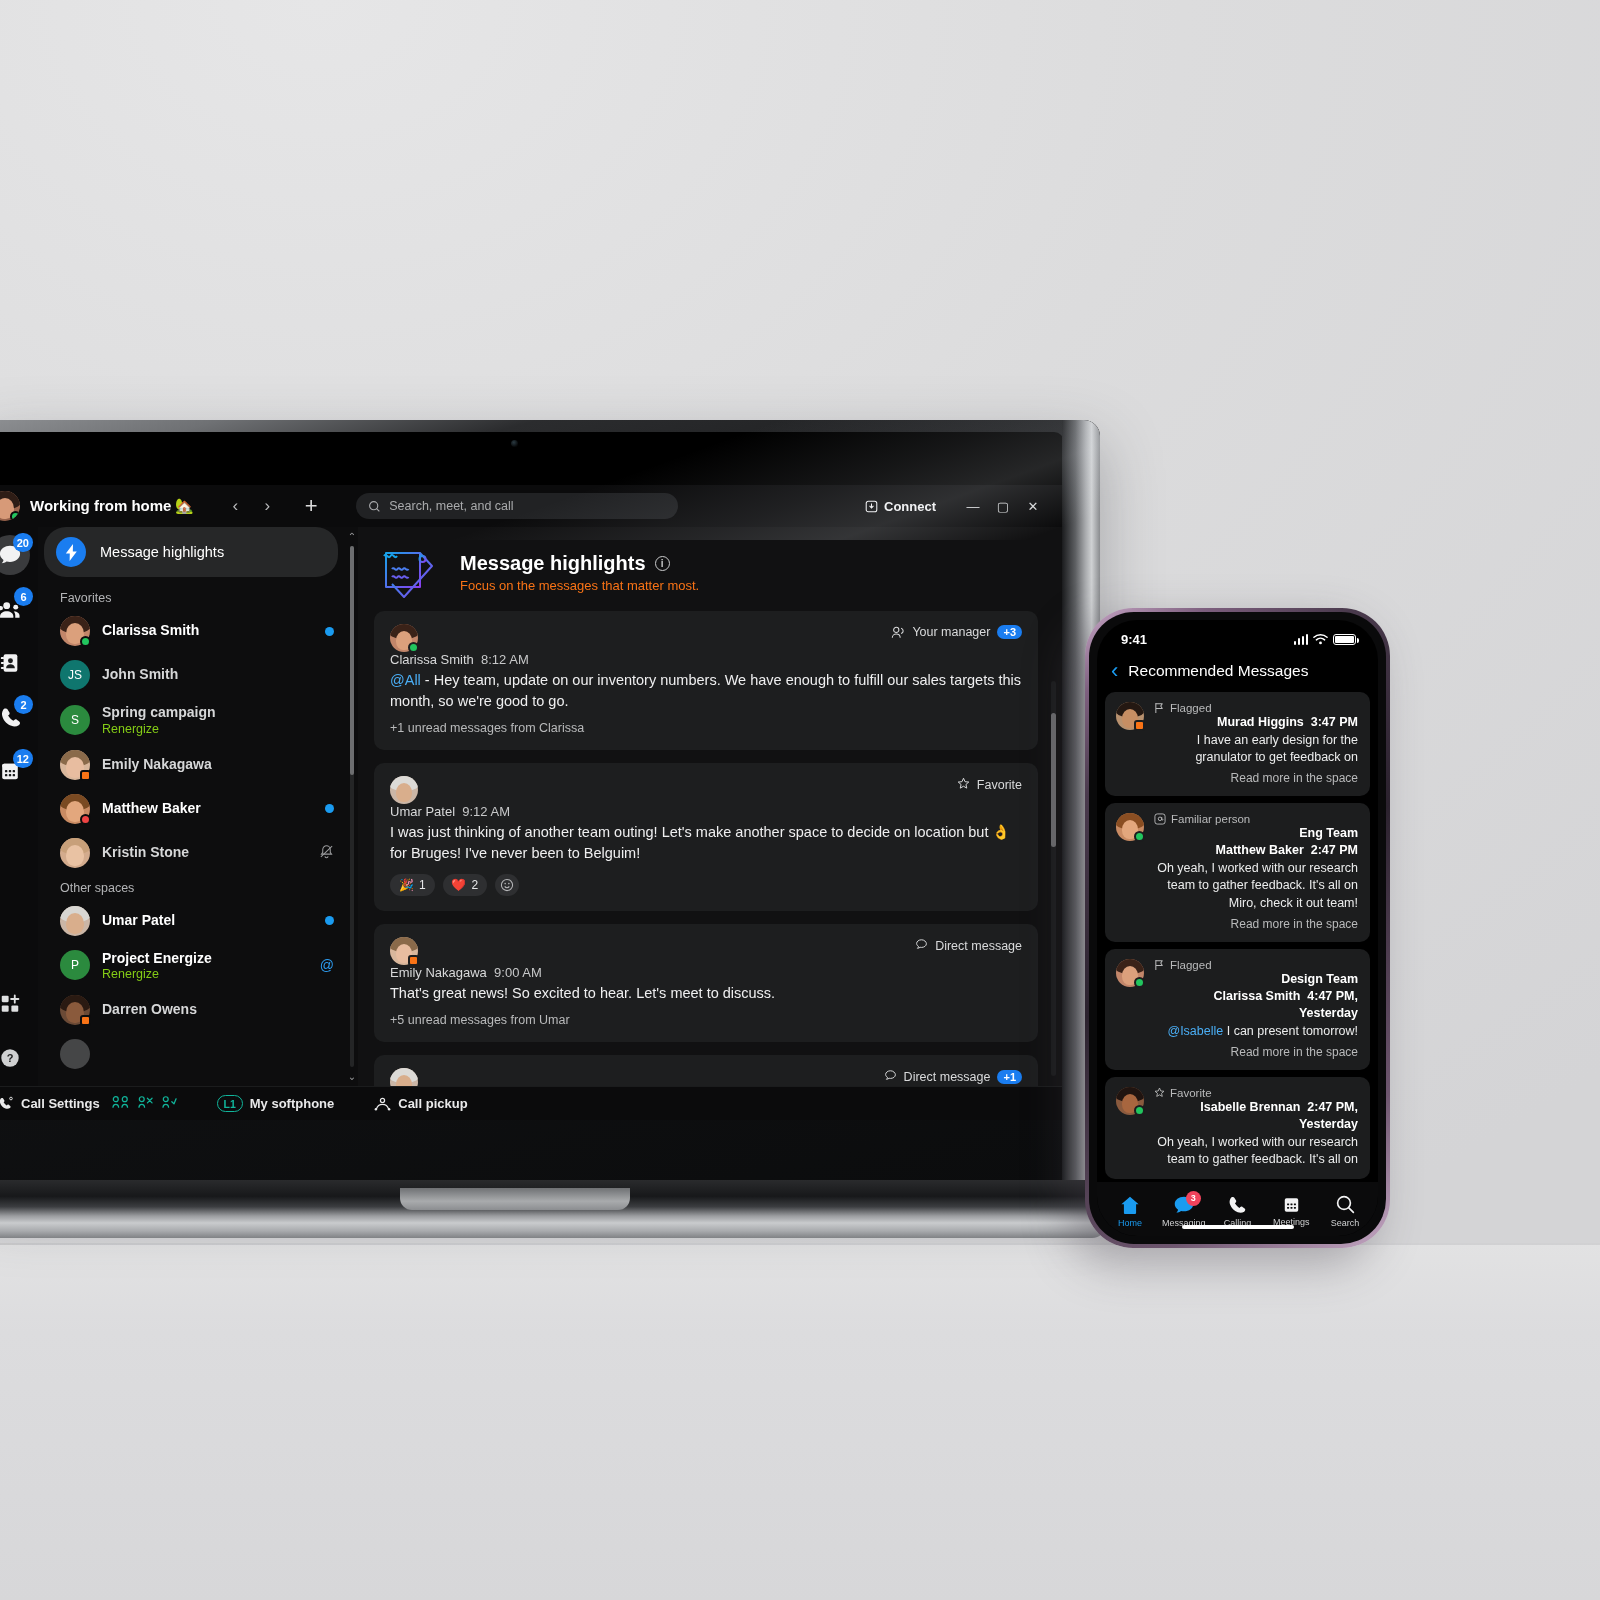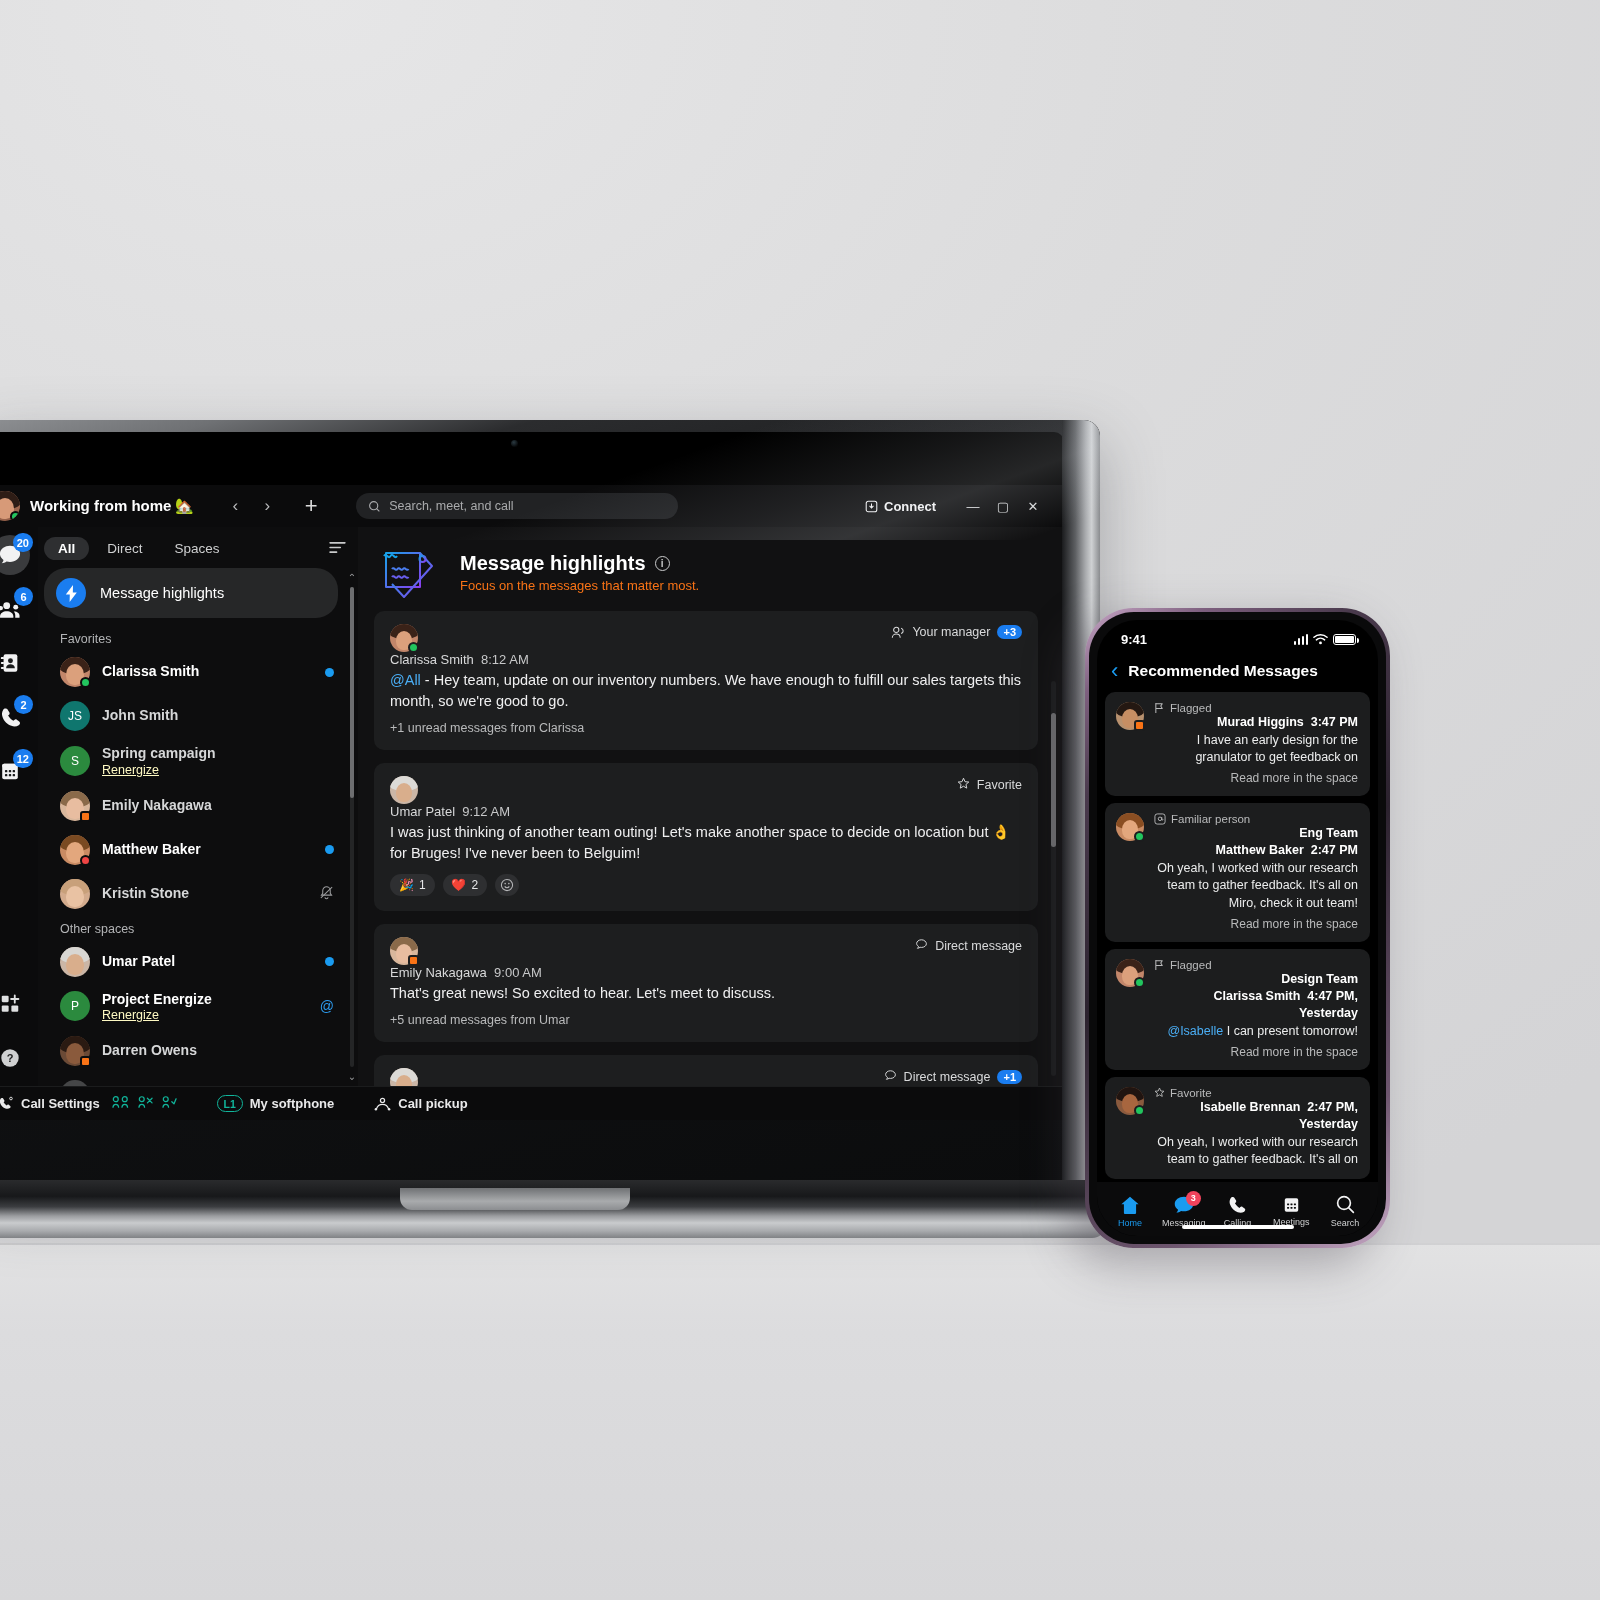--- a/index.html
+++ b/index.html
@@ -102,21 +102,21 @@
   .hl-label { font-size:14.5px; color:#fff;}
   .sec { font-size:12.5px; color:#b3b4b6; padding:6px 0 4px 22px;}
   .row { display:flex; align-items:center; gap:12px; padding:7px 10px 7px 22px; position:relative;}
   .av { position:relative; width:30px; height:30px; border-radius:50%; flex:0 0 30px; overflow:visible;}
   .av .circ { width:30px; height:30px; border-radius:50%; overflow:hidden; position:relative;}
   .av .hair{ position:absolute; inset:-3px -1px 45% -1px; border-radius:50% 50% 40% 40%;}
   .av .face{ position:absolute; left:6px; top:7px; width:18px; height:21px; border-radius:50% 50% 45% 45%;}
   .initials { width:30px; height:30px; border-radius:50%; display:flex; align-items:center; justify-content:center; font-size:12px; color:#fff;}
   .nm { font-size:14px; color:#d6d7d8; line-height:1.25;font-weight:bold;}
   .nm.b { font-weight:bold; color:#fff;}
-  .sub { font-size:12.5px; color:#fef9c3;text-decoration:underline;}
+  .sub { font-size:12.5px; color:#84cc16;}
   .rowright { margin-left:auto; display:flex; align-items:center;}
   .dot { width:9px; height:9px; border-radius:50%; background:#1a9bf0;}
   .at { color:#2d9cf0; font-size:14px;}
   .mute { color:#9b9c9e; font-size:13px;}
   .scroll { position:absolute; right:2px; top:4px; bottom:4px; width:8px; display:flex; flex-direction:column; align-items:center; color:#9a9b9d; font-size:10px;}
   .scroll .track { flex:1; width:4px; background:#242526; border-radius:2px; margin:4px 0; position:relative;}
   .scroll .thumb { position:absolute; top:0; left:0; width:4px; height:44%; background:#6d6e70; border-radius:2px;}
 
   
   .main { flex:1; min-width:0; background:#111112; display:flex; flex-direction:column; position:relative; overflow:hidden;}
@@ -163,21 +163,21 @@
   .pnotch { position:absolute; left:50%; transform:translateX(-50%); top:0; width:116px; height:26px; background:#000; border-radius:0 0 16px 16px; z-index:9;}
   .pstatus { height:34px; flex:0 0 34px; display:flex; align-items:center; justify-content:space-between; padding:4px 22px 0 24px; font-size:13px; color:#fff; font-weight:bold;}
   .pst-right { display:flex; align-items:center; gap:5px;}
   .bars { display:flex; align-items:flex-end; gap:1.5px; height:11px;}
   .bars i { width:2.5px; background:#fff; border-radius:1px; display:block;}
   .batt { width:23px; height:11px; border:1.3px solid #fff; border-radius:3px; position:relative;}
   .batt:after{content:""; position:absolute; left:1px; top:1px; bottom:1px; right:1px; background:#fff; border-radius:1px;}
   .batt:before{content:""; position:absolute; right:-3.5px; top:3px; width:2px; height:5px; background:#fff; border-radius:0 2px 2px 0;}
   .phead { display:flex; align-items:center; gap:10px; padding:6px 16px 10px 14px; flex:0 0 auto;}
   .pback { color:#1a9bf0; font-size:22px; line-height:1; font-weight:300;}
-  .ptitle { font-size:15.5px; font-weight:bold; color:#fff;}
+  .ptitle { font-size:15.5px; font-weight:normal; color:#fff;}
   .plist { flex:1; overflow:hidden; padding:0 8px;text-align:right;}
   .pcard { background:#1c1d1e; border-radius:10px; padding:10px 12px 11px 11px; margin-bottom:7px; display:flex; gap:10px;}
   .pav { width:28px; height:28px; flex:0 0 28px; position:relative;}
   .pc-body{ flex:1; min-width:0;}
   .ptag { font-size:11.5px; color:#b9babb; display:flex; align-items:center; gap:5px;}
   .pname { font-size:12.5px; font-weight:bold; color:#fff; line-height:1.35;}
   .ptxt { font-size:12.5px; color:#eceded; line-height:1.38; margin-top:1px;}
   .ptxt .mention{ color:#4aaef5;}
   .pmore { font-size:12px; color:#b9babb; margin-top:5px;}
   .ptabs { height:54px; flex:0 0 54px; background:#0b0b0c; display:flex; align-items:center; padding:4px 6px 0 6px;}
@@ -296,30 +296,20 @@
           </div>
           <div class="rail-item" style="margin-bottom:8px">
             <svg width="22" height="22" viewBox="0 0 24 24">
               <circle cx="12" cy="12" r="9.5" fill="#cfd0d1"></circle>
               <text x="12" y="16.6" text-anchor="middle" font-size="12" font-family="Liberation Sans" fill="#1b1c1d" font-weight="bold">?</text>
             </svg>
           </div>
         </div>
 
         <div class="listcol">
-          <div class="filters">
-            <div class="chip on">All</div>
-            <div class="chip">Direct</div>
-            <div class="chip">Spaces</div>
-            <div class="filter-icon">
-              <svg width="17" height="13" viewBox="0 0 18 14">
-                <path d="M1 2h16M1 7h11M1 12h7" stroke="#c9cacb" stroke-width="1.7" stroke-linecap="round"></path>
-              </svg>
-            </div>
-          </div>
 
           <div class="list">
             <div class="highlights-row">
               <div class="hl-ic">
                 <svg width="15" height="17" viewBox="0 0 14 18">
                     <path d="M8.6 0 1 10h4.2L5 18l7.6-10H8.4z" fill="#fff"></path>
                   </svg>
               </div>
               <div class="hl-label">Message highlights</div>
             </div>

